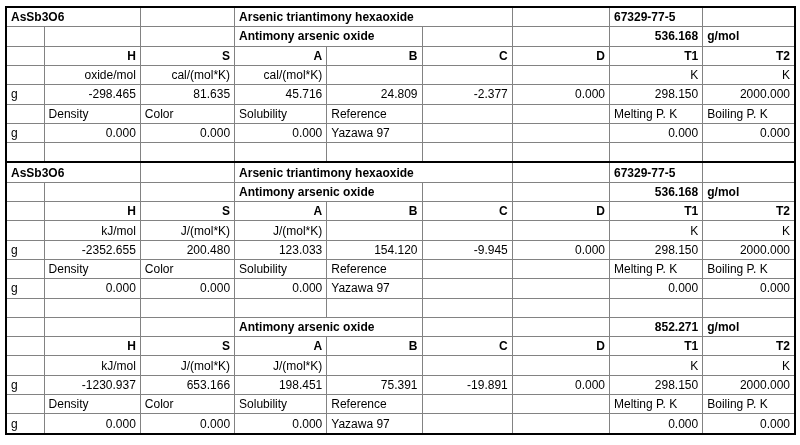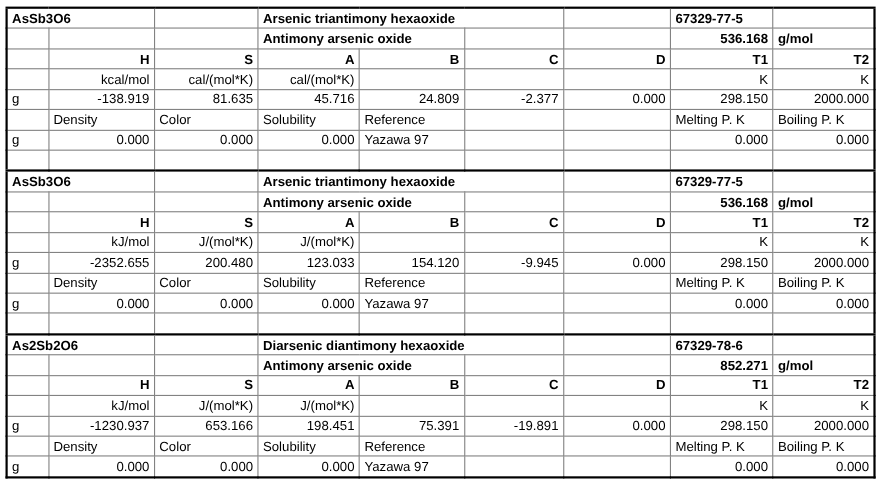--- a/index.html
+++ b/index.html
@@ -68,32 +68,32 @@
     <td class="b r">S</td>
     <td class="b r">A</td>
     <td class="b r">B</td>
     <td class="b r">C</td>
     <td class="b r">D</td>
     <td class="b r">T1</td>
     <td class="b r">T2</td>
   </tr>
   <tr>
     <td></td>
-    <td class="r">kcal/mol</td>
+    <td class="r">oxide/mol</td>
     <td class="r">cal/(mol*K)</td>
     <td class="r">cal/(mol*K)</td>
     <td></td>
     <td></td>
     <td></td>
     <td class="r">K</td>
     <td class="r">K</td>
   </tr>
   <tr>
     <td>g</td>
-    <td class="r">-138.919</td>
+    <td class="r">-298.465</td>
     <td class="r">81.635</td>
     <td class="r">45.716</td>
     <td class="r">24.809</td>
     <td class="r">-2.377</td>
     <td class="r">0.000</td>
     <td class="r">298.150</td>
     <td class="r">2000.000</td>
   </tr>
   <tr>
     <td></td>
@@ -207,28 +207,20 @@
           <td></td>
     <td></td>
           <td></td>
     <td></td>
           <td></td>
     <td></td>
           <td></td>
     <td></td>
   </tr>
 
-  <tr class="block-top">
-    <td class="b" colspan="2">As2Sb2O6</td>
-    <td></td>
-    <td class="b" colspan="3">Diarsenic diantimony hexaoxide</td>
-    <td></td>
-    <td class="b">67329-78-6</td>
-    <td></td>
-  </tr>
   <tr>
     <td></td>
     <td></td>
     <td></td>
     <td class="b" colspan="2">Antimony arsenic oxide</td>
     <td></td>
     <td></td>
     <td class="b r">852.271</td>
     <td class="b">g/mol</td>
   </tr>

